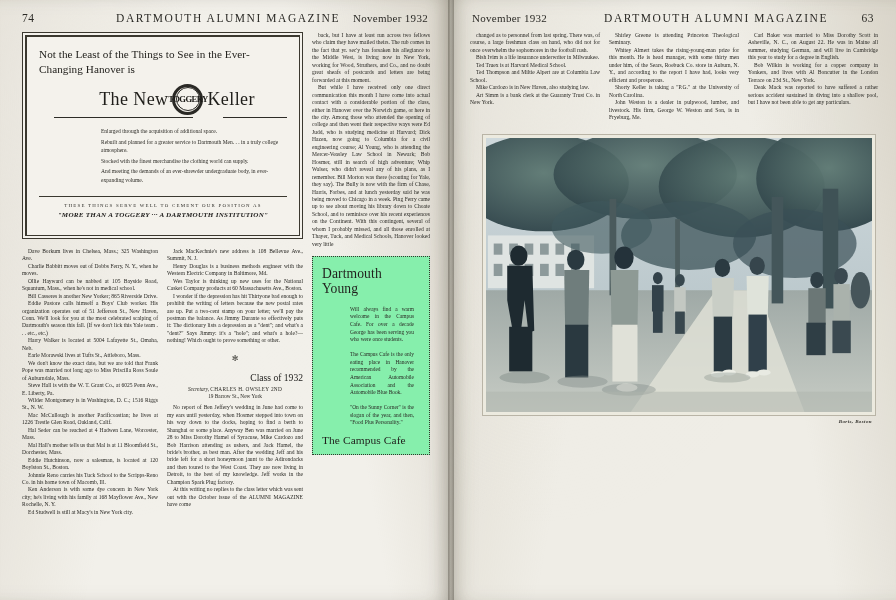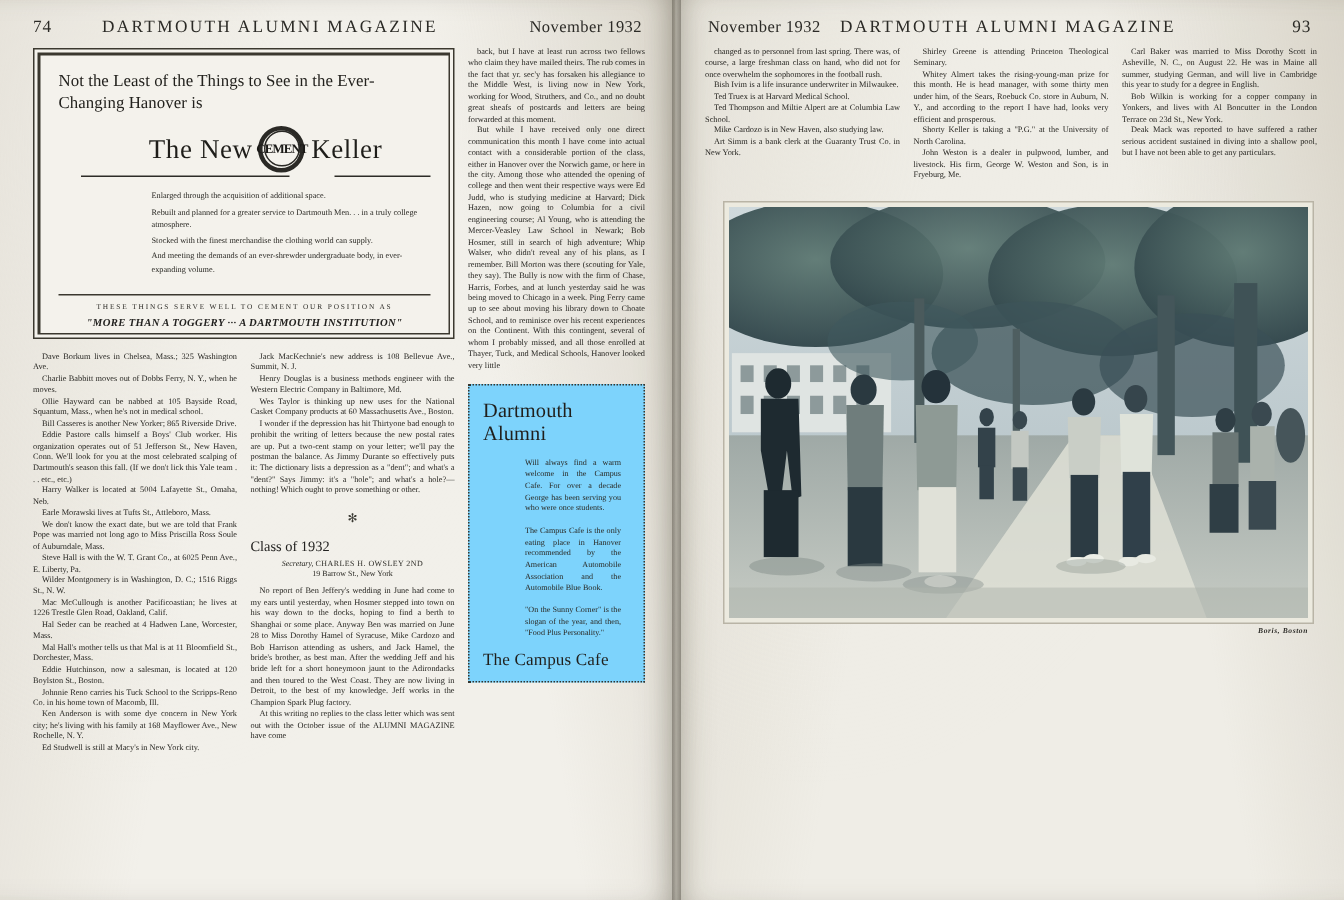--- a/index.html
+++ b/index.html
@@ -45,21 +45,21 @@
     position: relative; z-index: 6;
     display: flex; align-items: baseline;
     color: #2b2a26;
     padding: 12px 22px 0 22px;
     height: 30px;
   }
   .runhead .folio {
     font-size: 11.5px; letter-spacing: .5px; width: 46px;
   }
   .runhead .mag {
-    flex: 1; text-align: left;
+    flex: 1; text-align: right;
     font-size: 11.5px; letter-spacing: 1.55px;
   }
   .runhead .issue {
     width: 88px; text-align: right;
     font-size: 11px; letter-spacing: .3px;
   }
   .page.right .runhead .issue { text-align: left; order: -1; }
   .page.right .runhead .folio { text-align: right; order: 3; }
 
   
@@ -87,21 +87,21 @@
   .ad-campion {
     width: 281px;
     border: 1.1px solid #3b382f;
     padding: 2px;
     margin-bottom: 9px;
     background: #f4f2ec;
   }
   .ad-campion .inner {
     border: 2.4px solid #3b382f;
     border-right-width: 1px; border-bottom-width: 1px;
-    padding: 10px 12px 3px 12px;
+    padding: 10px 12px 16px 12px;
   }
   .ad-head {
     font-size: 11.2px;
     line-height: 1.32;
     color: #23221e;
     letter-spacing: .05px;
   }
   .ad-logo-row {
     display: flex; align-items: center; justify-content: center;
     gap: 4px;
@@ -155,39 +155,39 @@
     letter-spacing: .25px; color: #232220;
     text-align: center; margin-top: 3px;
   }
 
   
   .divider-star {
     text-align: center; font-size: 8px; color: #3b3a34;
     margin: 9px 0 7px 0; letter-spacing: 0;
   }
   .class-head {
-    text-align: left;
+    text-align: right;
     font-size: 9.6px; color: #232220;
     margin-bottom: 2px;
   }
   .class-sec {
     text-align: center; font-size: 5.3px; line-height: 1.3;
     color: #2a2924; margin-bottom: 4px;
   }
   .class-sec .lbl { font-style: italic; }
   .class-sec .nm  { font-variant: small-caps; letter-spacing: .3px; }
 
   
   .ad-cafe {
     border: 1px dashed #35342d;
     border-width: 1.6px;
     border-style: dotted;
     padding: 9px 15px 8px 9px;
     margin-top: 8px;
-    background: #7dd3fc;
+    background: #86efac;
   }
   .cafe-title {
     font-size: 13.6px; line-height: 1.12; color: #201f1c;
     letter-spacing: .1px;
   }
   .cafe-body {
     margin: 9px 0 0 28px;
     font-size: 5.4px; line-height: 1.42; color: #2a2924;
     text-align: justify;
   }
@@ -255,21 +255,21 @@
       <div style="width:281px;">
 
         <div class="ad-campion">
           <div class="inner">
             <div class="ad-head">Not the Least of the Things to See in the Ever-Changing Hanover is</div>
             <div class="ad-logo-row">
               <span class="word">The New</span>
               <span class="logo-mark">
                 <span class="ring"></span>
                   <span class="ring2"></span>
-                <span class="txt">CEMENT</span>
+                <span class="txt">TOGGERY</span>
               </span>
               <span class="word">Keller</span>
             </div>
             <div class="ad-rule short"></div>
             <div class="ad-rule right"></div>
 
             <div class="ad-points">
               <div>Enlarged through the acquisition of additional space.</div>
               <div>Rebuilt and planned for a greater service to Dartmouth Men. . . in a truly college atmosphere.</div>
               <div>Stocked with the finest merchandise the clothing world can supply.</div>
@@ -326,38 +326,38 @@
       </div>
 
       <div class="lcol third">
         <div class="col">
           <p>back, but I have at least run across two fellows who claim they have mailed theirs. The rub comes in the fact that yr. sec'y has forsaken his allegiance to the Middle West, is living now in New York, working for Wood, Struthers, and Co., and no doubt great sheafs of postcards and letters are being forwarded at this moment.</p>
           <p>But while I have received only one direct communication this month I have come into actual contact with a considerable portion of the class, either in Hanover over the Norwich game, or here in the city. Among those who attended the opening of college and then went their respective ways were Ed Judd, who is studying medicine at Harvard; Dick Hazen, now going to Columbia for a civil engineering course; Al Young, who is attending the Mercer-Veasley Law School in Newark; Bob Hosmer, still in search of high adventure; Whip Walser, who didn't reveal any of his plans, as I remember. Bill Morton was there (scouting for Yale, they say). The Bully is now with the firm of Chase, Harris, Forbes, and at lunch yesterday said he was being moved to Chicago in a week. Ping Ferry came up to see about moving his library down to Choate School, and to reminisce over his recent experiences on the Continent. With this contingent, several of whom I probably missed, and all those enrolled at Thayer, Tuck, and Medical Schools, Hanover looked very little</p>
         </div>
 
         <div class="ad-cafe">
           <div class="cafe-title">Dartmouth</div>
-          <div class="cafe-title">Alumni</div>
+          <div class="cafe-title">Young</div>
           <div class="cafe-body">
             <p>Will always find a warm welcome in the Campus Cafe.  For over a decade George has been serving you who were once students.</p>
             <p>The Campus Cafe is the only eating place in Hanover recommended by the American Automobile Association and the Automobile Blue Book.</p>
             <p>"On the Sunny Corner" is the slogan of the year, and then, "Food Plus Personality."</p>
           </div>
           <div class="cafe-foot">The Campus Cafe</div>
         </div>
       </div>
 
     </div>
   </div>
 
   <div class="page right">
     <div class="paper-tone"></div>
 
     <div class="runhead">
-      <div class="folio">93</div>
+      <div class="folio">63</div>
       <div class="mag">DARTMOUTH ALUMNI MAGAZINE</div>
       <div class="issue">November 1932</div>
     </div>
 
     <div class="right-body">
       <div class="rcols">
 
         <div class="rcol col">
           <p>changed as to personnel from last spring. There was, of course, a large freshman class on hand, who did not for once overwhelm the sophomores in the football rush.</p>
           <p>Bish Ivim is a life insurance underwriter in Milwaukee.</p>

